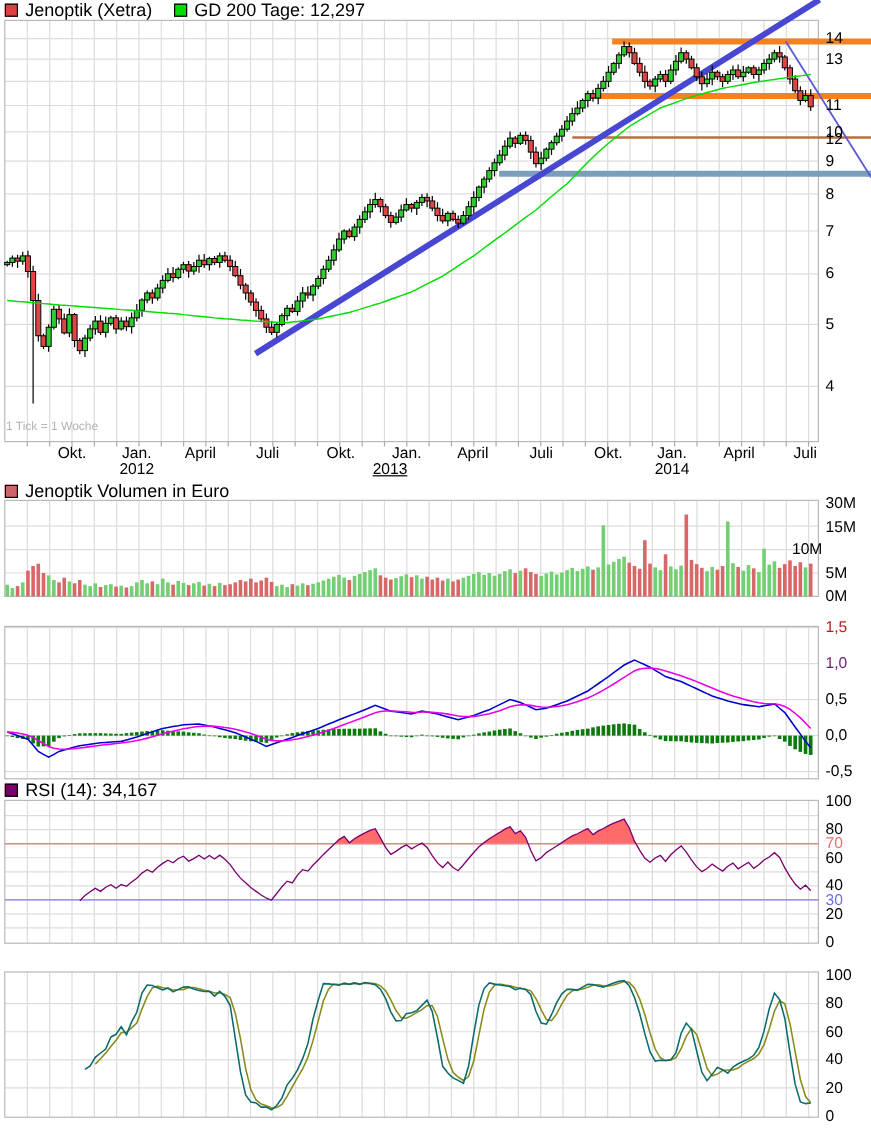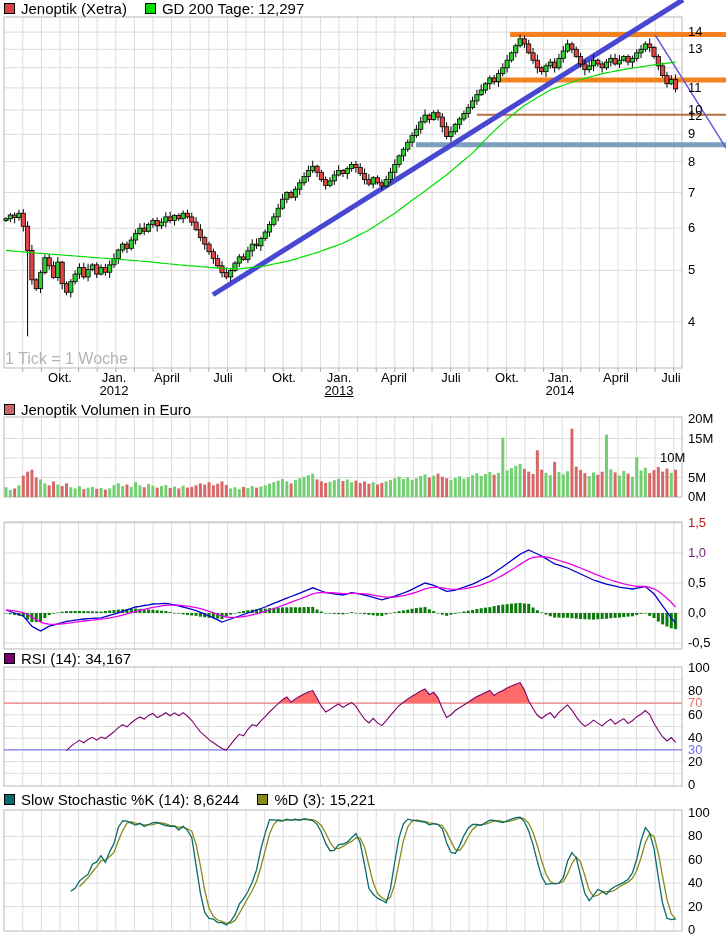--- a/index.html
+++ b/index.html
@@ -4,21 +4,21 @@
 <style>
   html,body{margin:0;padding:0;background:#fff;}
   .root{position:relative;width:726px;height:940px;background:#fff;overflow:hidden;
         font-family:"Liberation Sans",sans-serif;-webkit-font-smoothing:none;}
   svg{position:absolute;left:0;top:0;}
   .legend{position:absolute;left:4px;display:flex;align-items:center;gap:18px;height:13px;z-index:5;}
   .li{display:flex;align-items:center;font-size:15px;color:#000;white-space:nowrap;}
   .sw{display:inline-block;width:9px;height:9px;border:1px solid #000;margin-right:6px;}
   .ylab{position:absolute;font-size:13px;color:#000;z-index:6;line-height:13px;}
   .xlab{position:absolute;font-size:13px;color:#000;text-align:center;width:44px;z-index:6;line-height:13px;}
-  .ticknote{position:absolute;font-size:16px;color:#b4b4b4;z-index:4;}
+  .ticknote{position:absolute;font-size:10px;color:#b4b4b4;z-index:4;}
 </style>
 </head>
 <body>
 
 <div class="root">
 
   <svg id="cv" width="726" height="940">
       <g>
         <line x1="22.799999999999997" y1="17" x2="22.799999999999997" y2="368" stroke="#dcdcdc" stroke-width="1"></line>
         <line x1="41.4" y1="17" x2="41.4" y2="368" stroke="#dcdcdc" stroke-width="1"></line>
@@ -953,44 +953,34 @@
   </div>
 
 
   <div class="legend" style="top:652px">
     <span class="li">
         <i class="sw" style="background: rgb(122, 0, 112);"></i>
         <span>RSI (14): 34,167</span>
       </span>
   </div>
 
-  <div class="legend" style="top:793px">
-    <span class="li">
-        <i class="sw" style="background: rgb(11, 107, 107);"></i>
-        <span>Slow Stochastic %K (14): 8,6244</span>
-      </span>
-    <span class="li">
-        <i class="sw" style="background: rgb(138, 138, 26);"></i>
-        <span>%D (3): 15,221</span>
-      </span>
-  </div>
 
   <div id="labels">
       <span class="ylab" style="left: 688px; top: 25px; color: rgb(0, 0, 0);">14</span>
       <span class="ylab" style="left: 688px; top: 42px; color: rgb(0, 0, 0);">13</span>
       <span class="ylab" style="left: 688px; top: 61px; color: rgb(0, 0, 0); margin-top: 48px;">12</span>
       <span class="ylab" style="left: 688px; top: 81px; color: rgb(0, 0, 0);">11</span>
       <span class="ylab" style="left: 688px; top: 103px; color: rgb(0, 0, 0);">10</span>
       <span class="ylab" style="left: 688px; top: 127px; color: rgb(0, 0, 0);">9</span>
       <span class="ylab" style="left: 688px; top: 155px; color: rgb(0, 0, 0);">8</span>
       <span class="ylab" style="left: 688px; top: 186px; color: rgb(0, 0, 0);">7</span>
       <span class="ylab" style="left: 688px; top: 221px; color: rgb(0, 0, 0);">6</span>
       <span class="ylab" style="left: 688px; top: 263px; color: rgb(0, 0, 0);">5</span>
       <span class="ylab" style="left: 688px; top: 315px; color: rgb(0, 0, 0);">4</span>
-      <span class="ylab" style="left: 688px; top: 412px; color: rgb(0, 0, 0);">20M</span>
+      <span class="ylab" style="left: 688px; top: 412px; color: rgb(0, 0, 0);">30M</span>
       <span class="ylab" style="left: 688px; top: 432px; color: rgb(0, 0, 0);">15M</span>
       <span class="ylab" style="left: 660px; top: 451px; color: rgb(0, 0, 0);">10M</span>
       <span class="ylab" style="left: 688px; top: 471px; color: rgb(0, 0, 0);">5M</span>
       <span class="ylab" style="left: 688px; top: 490px; color: rgb(0, 0, 0);">0M</span>
       <span class="ylab" style="left: 688px; top: 516px; color: #b91c1c;">1,5</span>
       <span class="ylab" style="left: 688px; top: 546px; color: #701a75;">1,0</span>
       <span class="ylab" style="left: 688px; top: 576px; color: rgb(0, 0, 0);">0,5</span>
       <span class="ylab" style="left: 688px; top: 606px; color: rgb(0, 0, 0);">0,0</span>
       <span class="ylab" style="left: 688px; top: 636px; color: rgb(0, 0, 0);">-0,5</span>
       <span class="ylab" style="left: 688px; top: 661px; color: rgb(0, 0, 0);">100</span>
@@ -1007,21 +997,21 @@
       <span class="ylab" style="left: 688px; top: 876px; color: rgb(0, 0, 0);">40</span>
       <span class="ylab" style="left: 688px; top: 900px; color: rgb(0, 0, 0);">20</span>
       <span class="ylab" style="left: 688px; top: 923px; color: rgb(0, 0, 0);">0</span>
       <span class="xlab" style="left: 38px; top: 371px;">Okt.</span>
       <span class="xlab" style="left: 92px; top: 371px;">Jan.</span>
       <span class="xlab" style="left: 92px; top: 384px;">2012</span>
       <span class="xlab" style="left: 145px; top: 371px;">April</span>
       <span class="xlab" style="left: 201px; top: 371px;">Juli</span>
       <span class="xlab" style="left: 262px; top: 371px;">Okt.</span>
       <span class="xlab" style="left: 317px; top: 371px;">Jan.</span>
-      <span class="xlab" style="left: 317px; top: 384px; text-decoration: underline;">2013</span>
+      <span class="xlab" style="left: 303px; top: 384px; text-decoration: underline;">2013</span>
       <span class="xlab" style="left: 372px; top: 371px;">April</span>
       <span class="xlab" style="left: 429px; top: 371px;">Juli</span>
       <span class="xlab" style="left: 485px; top: 371px;">Okt.</span>
       <span class="xlab" style="left: 538px; top: 371px;">Jan.</span>
       <span class="xlab" style="left: 538px; top: 384px;">2014</span>
       <span class="xlab" style="left: 594px; top: 371px;">April</span>
       <span class="xlab" style="left: 649px; top: 371px;">Juli</span>
     </div>
 </div>
 

